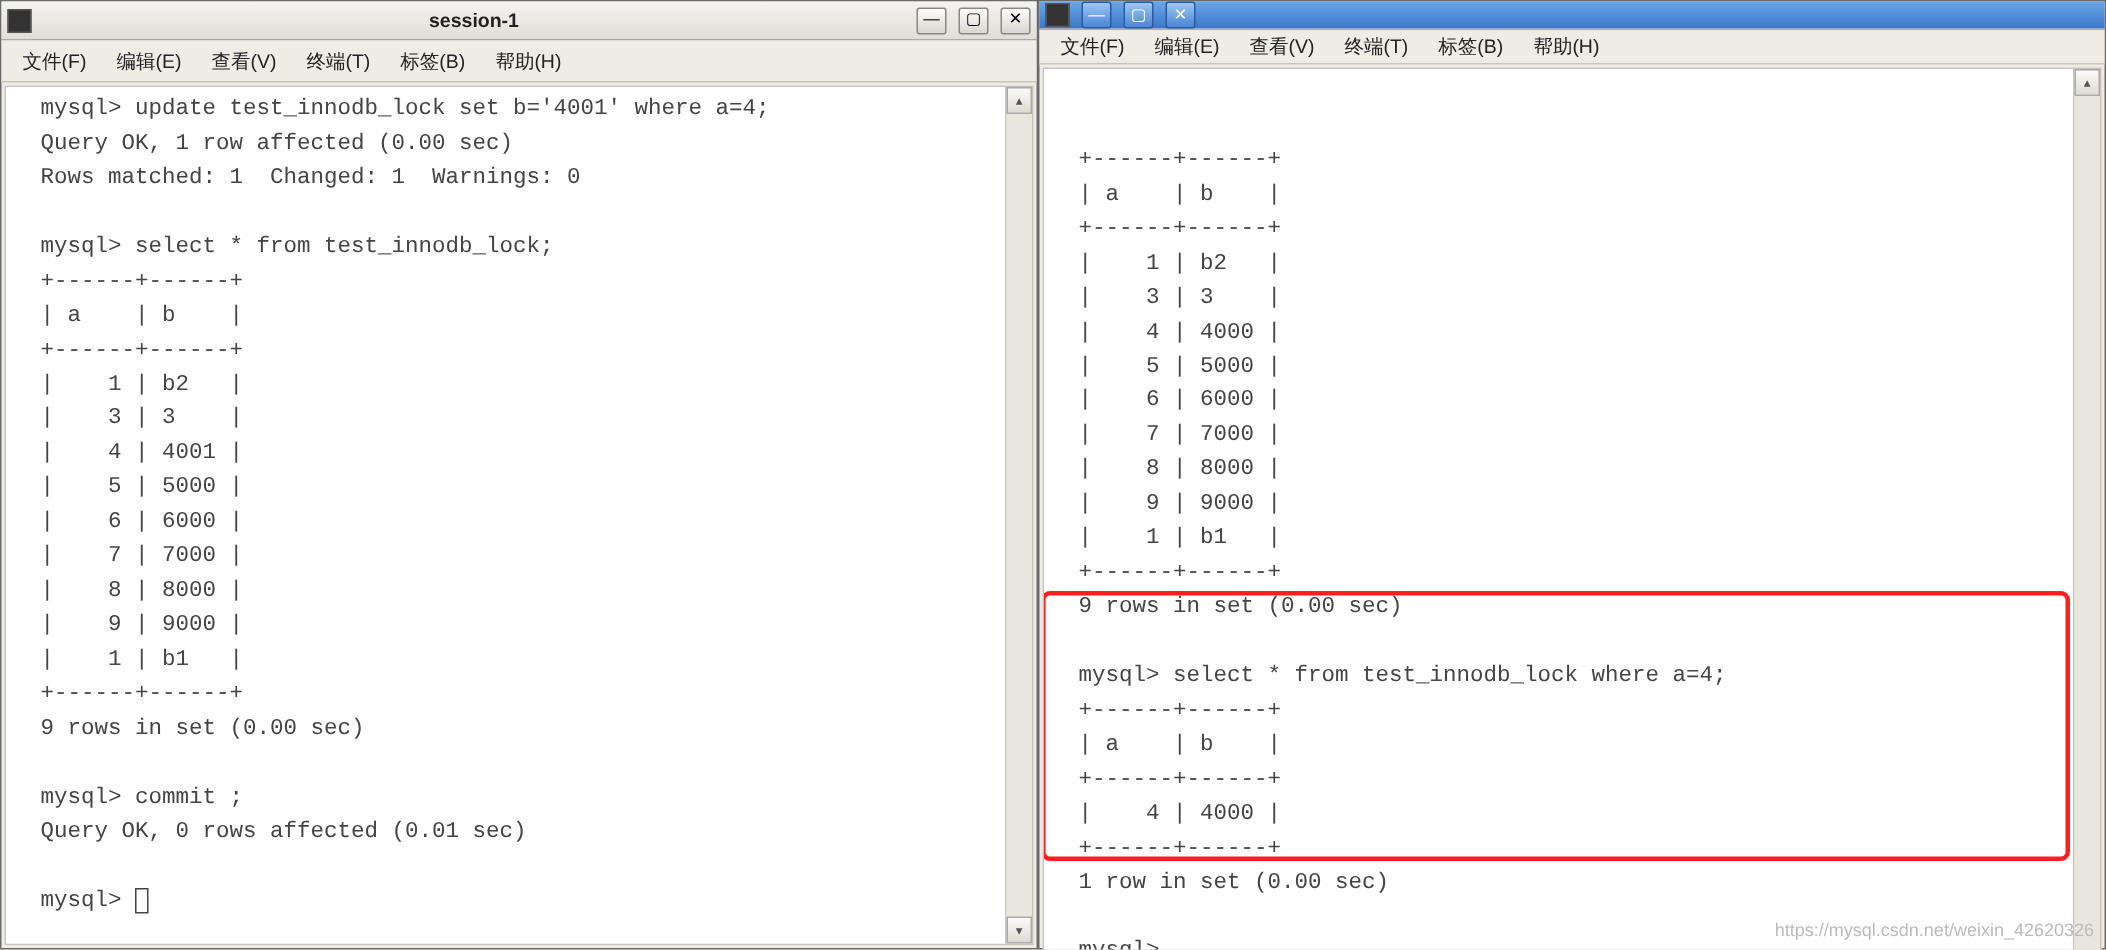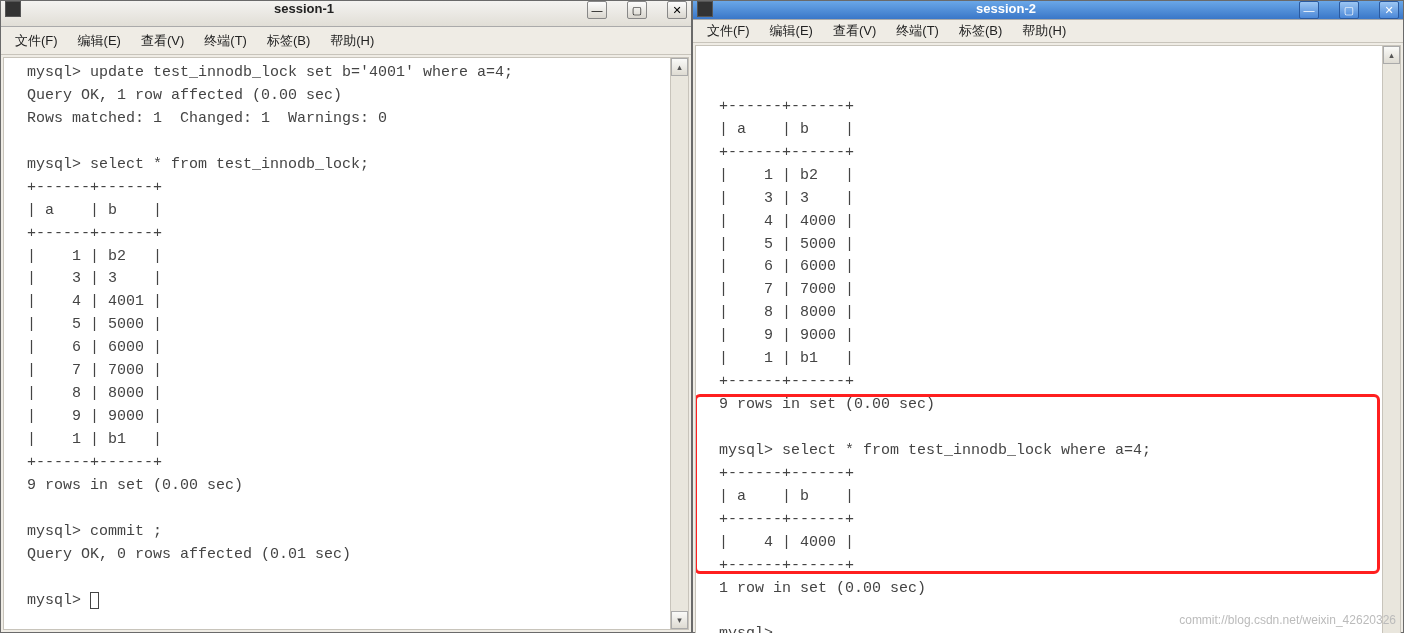--- a/index.html
+++ b/index.html
@@ -18,23 +18,23 @@
     margin: 0;
   }
   .w1 { width: 692px; }
   .w2 { width: 712px; }
 
   .titlebar {
     height: 26px;
     background: linear-gradient(to bottom, #f4f3f1 0%, #e1ded6 100%);
     border-bottom: 1px solid #aaa;
     display: flex;
-    align-items: flex-start;
+    align-items: center;
     padding: 0 4px;
-    gap: 20px;
+    gap: 8px;
   }
   .w2 .titlebar {
     background: linear-gradient(to bottom, #6aa7e8 0%, #3a77c8 100%);
     color: #fff;
   }
   .titlebar .app-icon {
     width: 16px; height: 16px;
     background: #333;
     border: 1px solid #555;
     display: inline-block;
@@ -190,21 +190,20 @@
       <div class="sb-btn">▴</div>
       <div class="sb-track"></div>
       <div class="sb-btn">▾</div>
     </div>
   </div>
 </div>
 
 <div class="window w2">
   <div class="titlebar">
     <span class="app-icon"></span>
-    <span class="title">session-2</span>
     <span class="win-btn">—</span>
     <span class="win-btn">▢</span>
     <span class="win-btn">✕</span>
   </div>
   <div class="menubar">
     <span class="menu-item">文件(F)</span>
     <span class="menu-item">编辑(E)</span>
     <span class="menu-item">查看(V)</span>
     <span class="menu-item">终端(T)</span>
     <span class="menu-item">标签(B)</span>
@@ -239,13 +238,13 @@
 </div><div class="highlight-box"></div>
     </div>
     <div class="scrollbar">
       <div class="sb-btn">▴</div>
       <div class="sb-track"></div>
 
     </div>
   </div>
 </div>
 
-<div class="watermark">commit://blog.csdn.net/weixin_42620326</div>
+<div class="watermark">https://mysql.csdn.net/weixin_42620326</div>
 
 </body></html>

